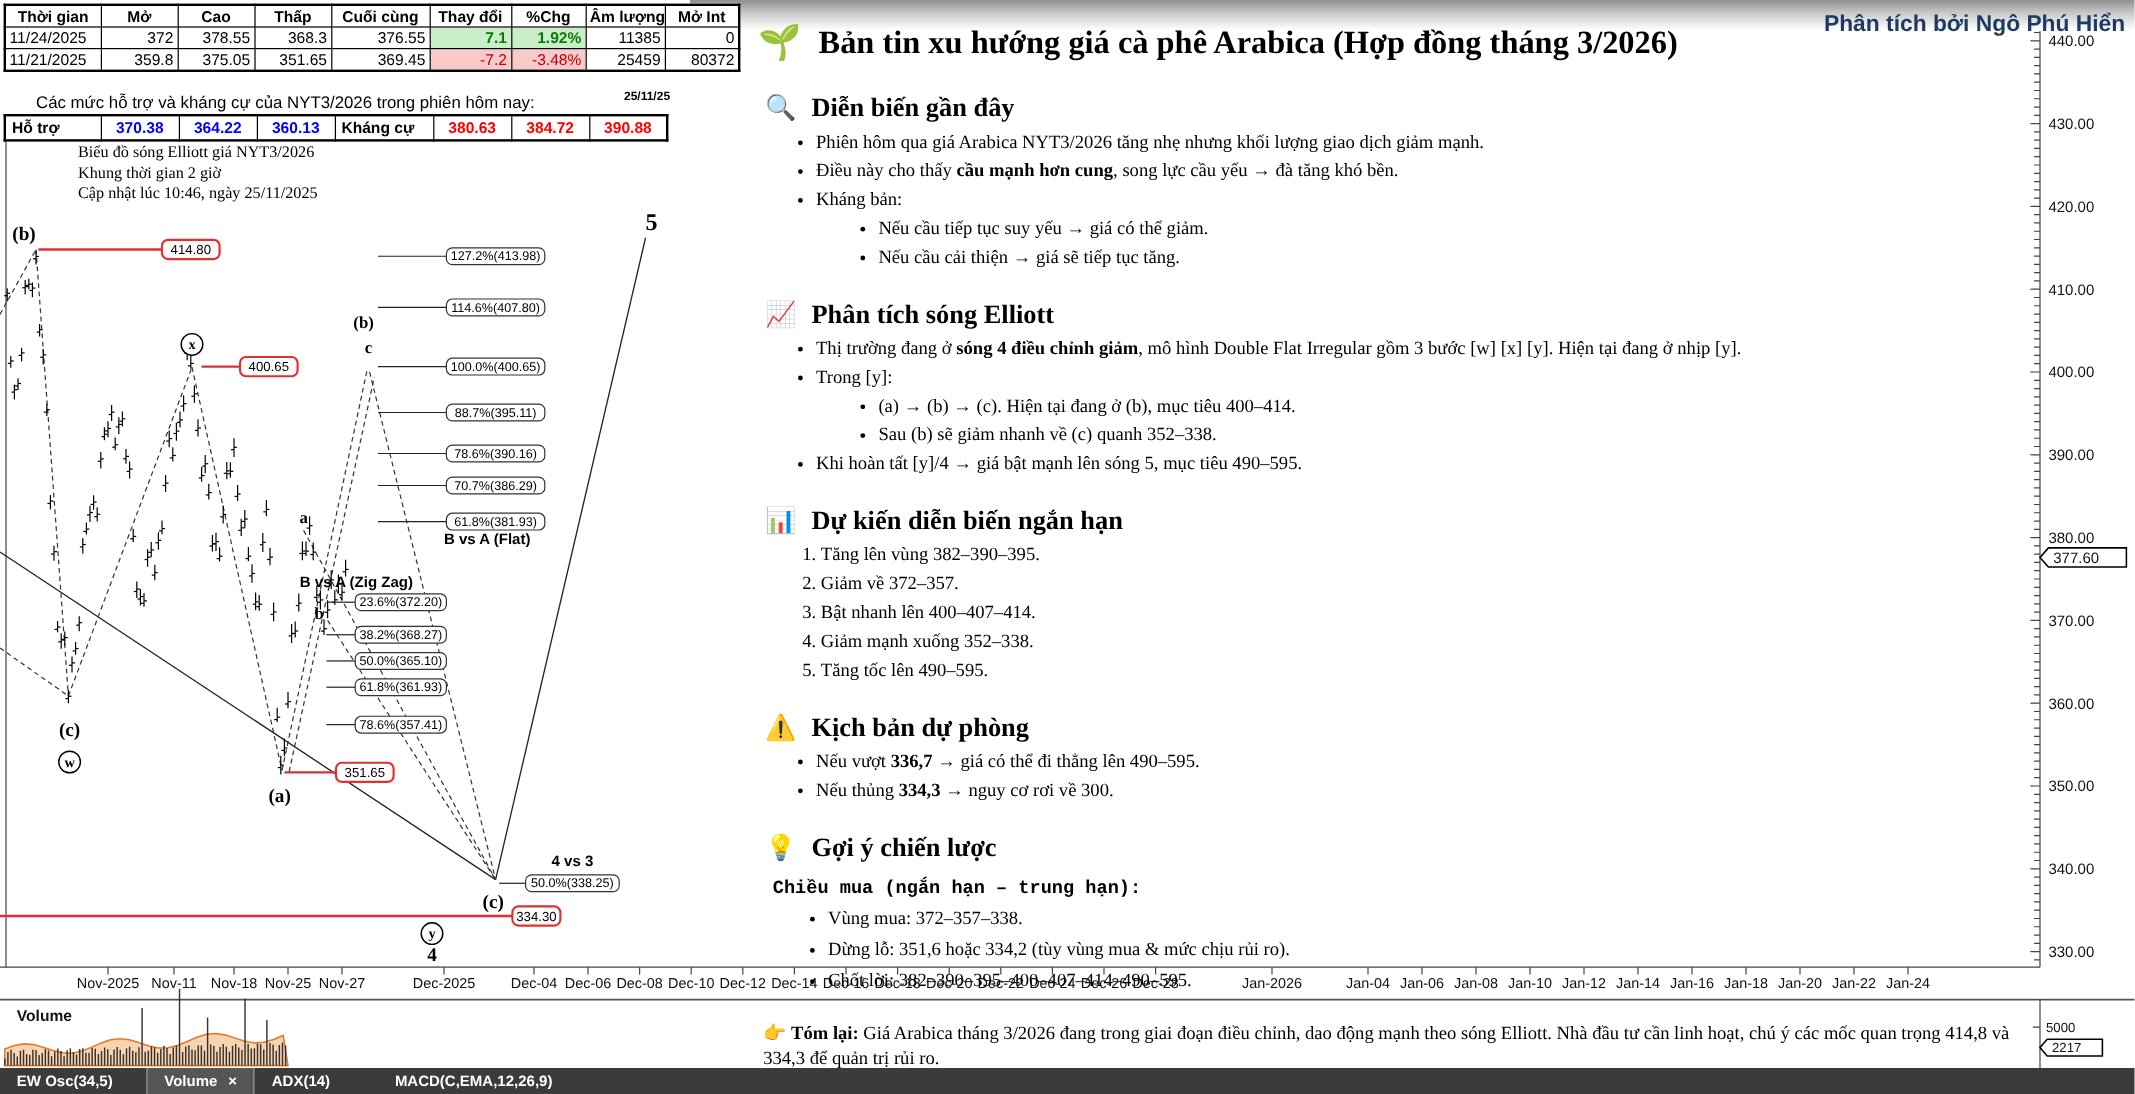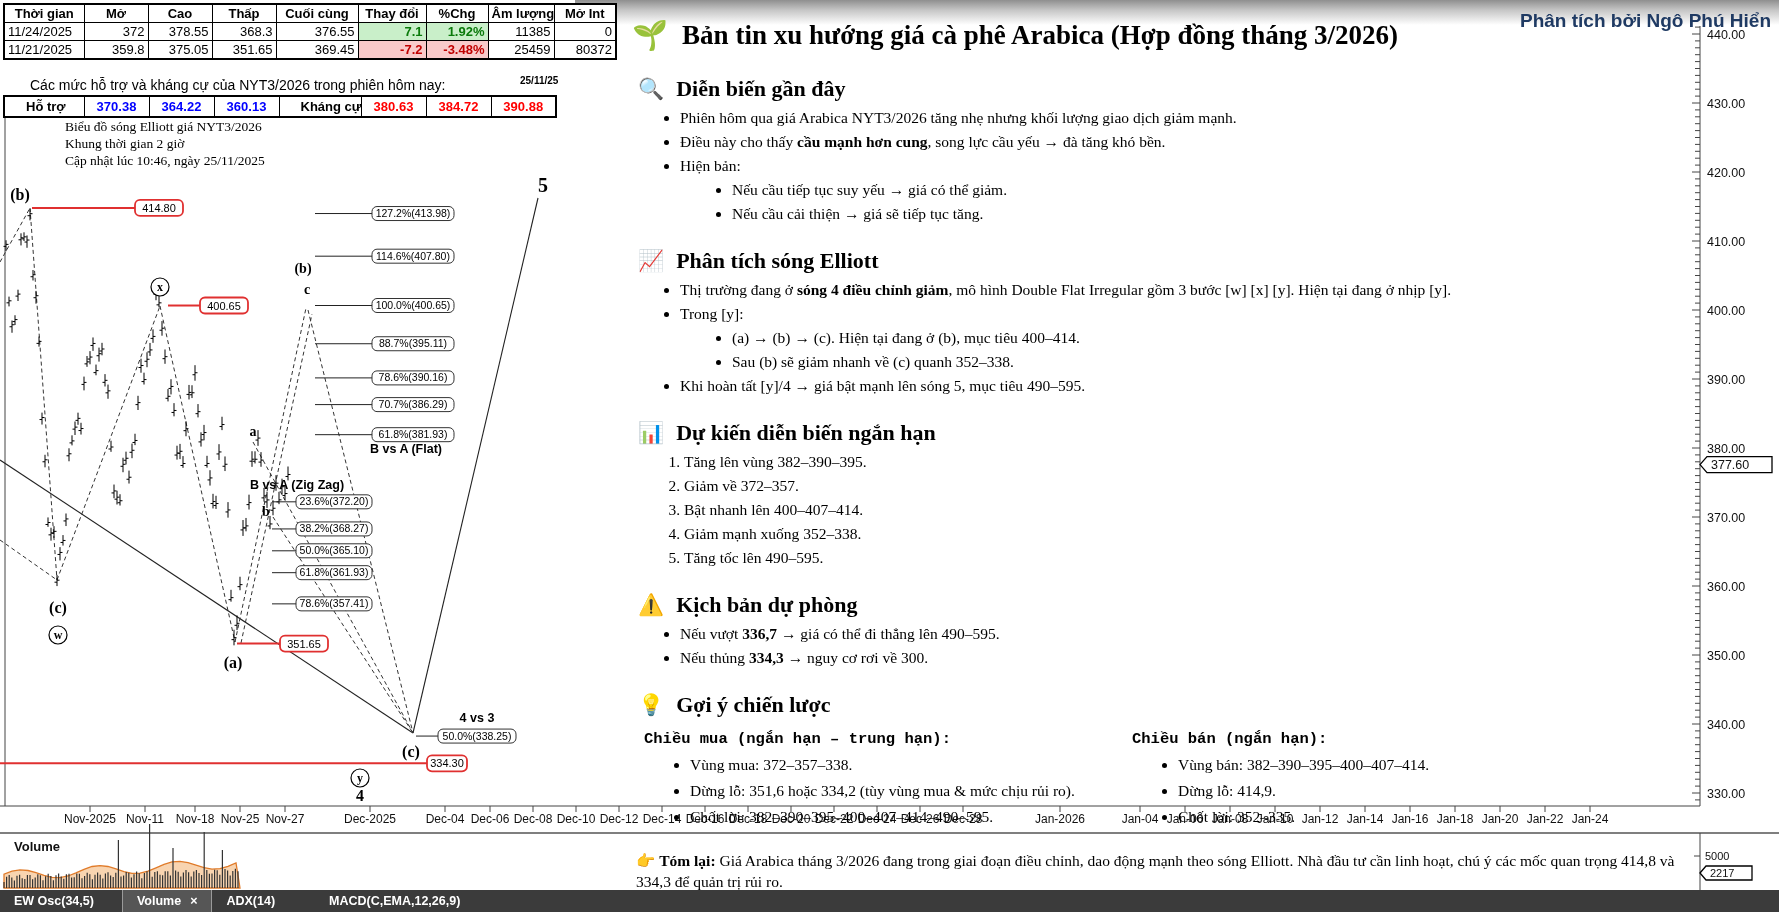--- a/index.html
+++ b/index.html
@@ -9,25 +9,25 @@
   .topband{position:absolute;left:575px;top:0;width:1204px;height:26px;
            background:linear-gradient(to bottom,#8f8f8f 0%,#c7c7c7 40%,#ffffff 96%);}
   .credit{position:absolute;top:10px;right:8px;font-size:19px;font-weight:bold;color:var(--credit_navy,#1f3a63);}
   
   .tbl{position:absolute;border-collapse:collapse;background:#fff;font-size:13px;border:2px solid #000;table-layout:fixed;}
   .tbl th,.tbl td{border:1px solid #000;height:17px;padding:0 3px;white-space:nowrap;overflow:hidden;}
   .tbl th{font-weight:bold;text-align:center;}
   .tbl td.num{text-align:right;}
   .tbl td.date{text-align:left;}
   .tbl td.pos{background:var(--pos_bg,#c9efc9);color:var(--pos_text,#0a7a0a);font-weight:bold;}
-  .tbl td.neg{background:var(--neg_bg,#f9caca);color:var(--neg_text,#c00000);font-weight:bold;}
+  .tbl td.neg{background:var(--neg_bg,#f9caca);color:var(--neg_text,#c00000);font-weight:normal;}
   .srcaption{position:absolute;left:30px;top:77px;font-size:14px;}
   .srdate{position:absolute;left:520px;top:75px;font-size:10px;font-weight:bold;}
   #srtable td{height:19px;}
-  #srtable td.lab{font-weight:bold;text-align:left;padding-left:21px;}
+  #srtable td.lab{font-weight:bold;text-align:left;padding-left:5px;}
   #srtable td.sup{color:var(--support_blue,#0000ff);font-weight:bold;text-align:center;}
   #srtable td.res{color:var(--resistance_red,#ff0000);font-weight:bold;text-align:center;}
   
   #cv{position:absolute;left:0;top:0;}
   #cv .bar{stroke:#000;stroke-width:1;}
   #cv .dash{stroke:#333;stroke-width:1;stroke-dasharray:4 3;fill:none;}
   #cv .solid{stroke:#222;stroke-width:1.1;fill:none;}
   #cv .redline{stroke:var(--accent_red,#e03030);stroke-width:2;}
   #cv .redbox{fill:#fff;stroke:var(--accent_red,#e03030);stroke-width:1.8;}
   #cv .rbt{font:11px "Liberation Sans",sans-serif;}
@@ -830,21 +830,21 @@
       <span>Bản tin xu hướng giá cà phê Arabica (Hợp đồng tháng 3/2026)</span>
     </div>
 
     <div class="sec">
       <span class="emoji">🔍</span>
       <span>Diễn biến gần đây</span>
     </div>
     <ul>
       <li>Phiên hôm qua giá Arabica NYT3/2026 tăng nhẹ nhưng khối lượng giao dịch giảm mạnh.</li>
       <li><span>Điều này cho thấy </span><b>cầu mạnh hơn cung</b><span>, song lực cầu yếu → đà tăng khó bền.</span></li>
-      <li><span>Hiện bản:</span>
+      <li><span>Kháng bản:</span>
         <ul>
           <li>Nếu cầu tiếp tục suy yếu → giá có thể giảm.</li>
           <li>Nếu cầu cải thiện → giá sẽ tiếp tục tăng.</li>
         </ul>
       </li>
     </ul>
 
     <div class="sec">
       <span class="emoji">📈</span>
       <span>Phân tích sóng Elliott</span>
@@ -885,28 +885,20 @@
       <span class="emoji">💡</span>
       <span>Gợi ý chiến lược</span>
     </div>
     <div class="cols">
       <div class="colL">
         <div class="colhead">Chiều mua (ngắn hạn – trung hạn):</div>
         <ul>
           <li>Vùng mua: 372–357–338.</li>
           <li>Dừng lỗ: 351,6 hoặc 334,2 (tùy vùng mua &amp; mức chịu rủi ro).</li>
           <li>Chốt lời: 382–390–395–400–407–414–490–595.</li>
-        </ul>
-      </div>
-      <div class="colR">
-        <div class="colhead">Chiều bán (ngắn hạn):</div>
-        <ul>
-          <li>Vùng bán: 382–390–395–400–407–414.</li>
-          <li>Dừng lỗ: 414,9.</li>
-          <li>Chốt lời: 352–335.</li>
         </ul>
       </div>
     </div>
 
     <p class="summary">
       <span class="emoji">👉</span>
       <b>Tóm lại:</b><span> Giá Arabica tháng 3/2026 đang trong giai đoạn điều chỉnh, dao động mạnh theo sóng Elliott. Nhà đầu tư cần linh hoạt, chú ý các mốc quan trọng 414,8 và 334,3 để quản trị rủi ro.</span>
     </p>
   </div>
 

